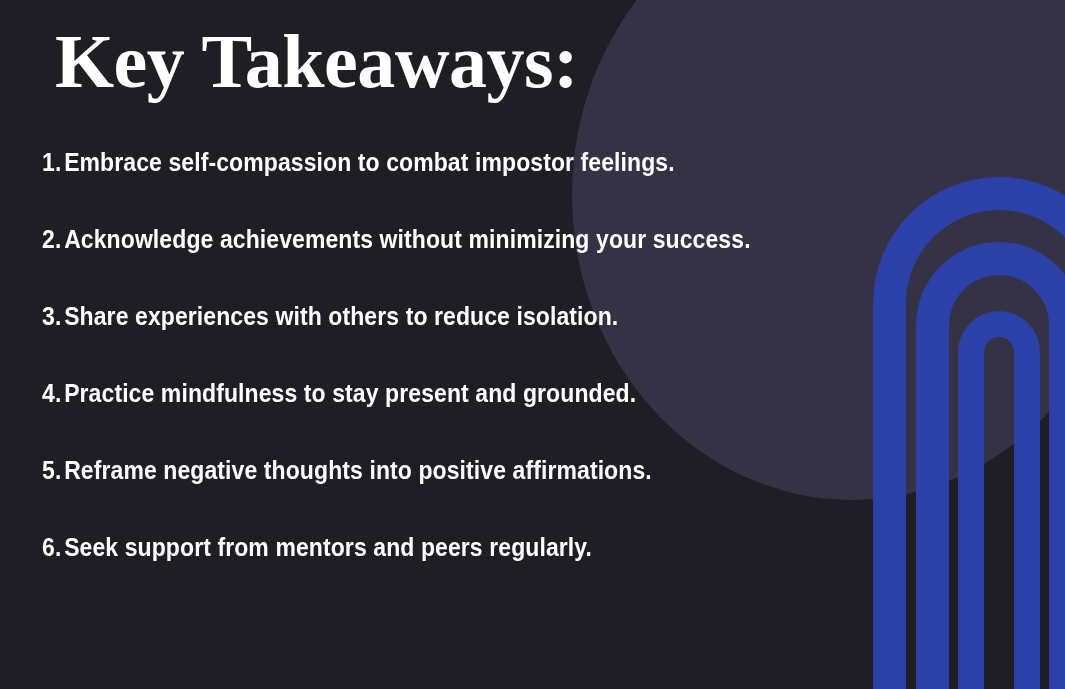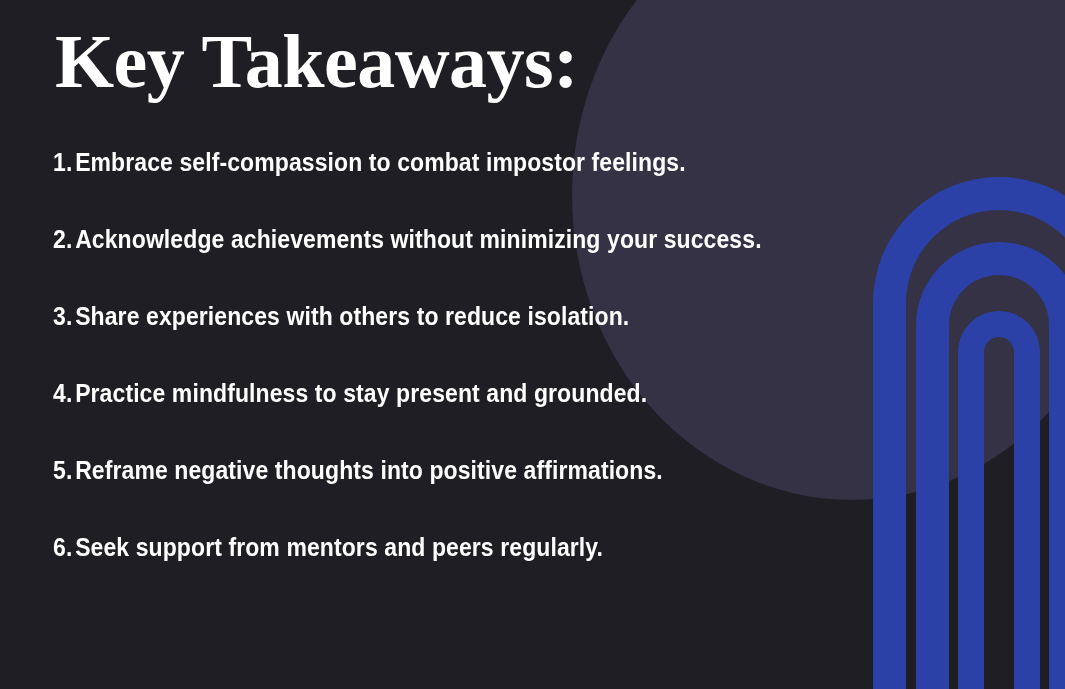--- a/index.html
+++ b/index.html
@@ -88,21 +88,21 @@
     font-family: "Liberation Serif", "DejaVu Serif", serif;
     font-weight: bold;
     font-size: 76px;
     line-height: 1.05;
     letter-spacing: -0.5px;
     color: #ffffff;
     white-space: nowrap;
   }
   .takeaways {
     position: absolute;
-    left: 53px;
+    left: 42px;
     top: 150px;
     right: 150px;
     margin: 0;
     padding: 0;
     list-style: none;
   }
   .takeaway {
     display: block;
     margin: 0 0 52px 0;
     color: #ffffff;

